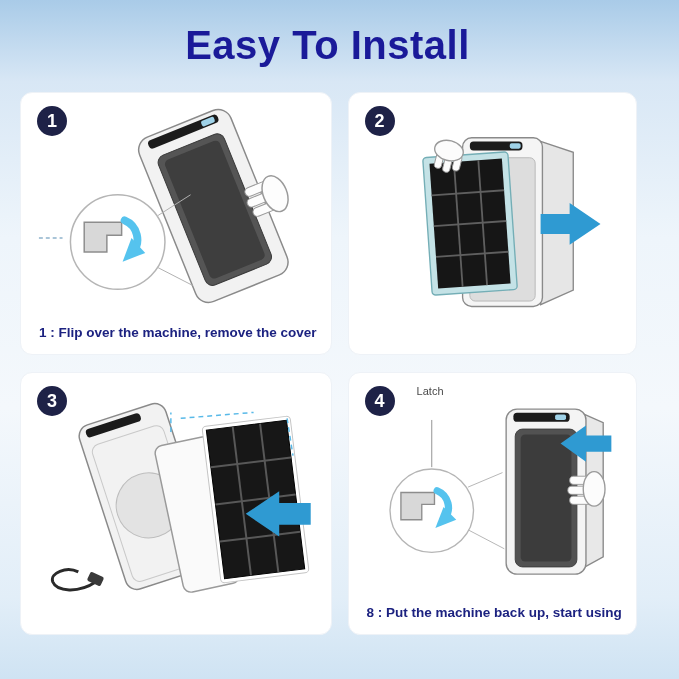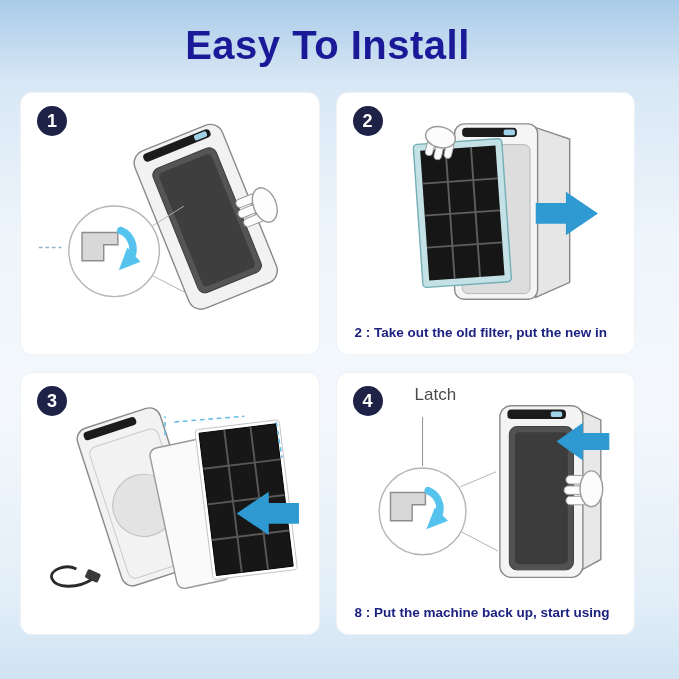--- a/index.html
+++ b/index.html
@@ -25,21 +25,21 @@
     border-radius:50%; background:#1e2247; color:#fff; font-weight:700; font-size:18px;
     display:flex; align-items:center; justify-content:center;
   }
   .illus { flex:1 1 auto; position:relative; }
   .illus svg { position:absolute; left:0; top:0; width:100%; height:100%; }
   .caption {
     color:#1c2280; font-size:13.5px; font-weight:700;
     padding:2px 2px 4px 6px; white-space:nowrap;
   }
   .latch-label {
-    position:absolute; top:2px; left:66px; color:#4a4a4a; font-size:17px; z-index:2;
+    position:absolute; top:2px; left:56px; color:#4a4a4a; font-size:11px; z-index:2;
   }
 </style>
 </head>
 <body>
 
 <div class="page">
 
   <h1 class="title">Easy To Install</h1>
 
   <div class="grid">
@@ -68,20 +68,21 @@
             <line x1="127" y1="105" x2="160" y2="84" stroke="#b0b0b0" stroke-width="1"></line>
             <line x1="127" y1="158" x2="162" y2="176" stroke="#b0b0b0" stroke-width="1"></line>
             <circle cx="86" cy="132" r="48" fill="#ffffff" stroke="#b5b5b5" stroke-width="1.5"></circle>
             <path d="M52,112 h38 v13 h-15 v17 h-23 z" fill="#d8d8d8" stroke="#8d8d8d" stroke-width="1.5"></path>
             <path d="M93,110 a21,21 0 0 1 8,33" fill="none" stroke="#55c3ee" stroke-width="8" stroke-linecap="round"></path>
             <polygon points="91,152 114,143 100,128" fill="#55c3ee"></polygon>
           </g>
           <line x1="6" y1="128" x2="30" y2="128" stroke="#8fb3cc" stroke-width="1.5" stroke-dasharray="4 3"></line>
         </svg>
       </div>
+      <p class="caption">1 : Flip over the machine, remove the cover</p>
     </section>
 
     <section class="panel">
       <div class="badge">2</div>
       <div class="illus">
         <svg viewBox="0 0 290 205" preserveAspectRatio="xMidYMid meet">
 
           <g>
             <path d="M198,12 L234,24 L234,176 L198,192 Z" fill="#e6e6e6" stroke="#8a8a8a" stroke-width="1.5"></path>
             <rect x="112" y="8" width="88" height="186" rx="10" fill="#f5f5f5" stroke="#8a8a8a" stroke-width="1.5"></rect>
@@ -105,21 +106,20 @@
           <g transform="rotate(14 96 26)">
             <rect x="84" y="24" width="8" height="20" rx="4" fill="#fcfcfc" stroke="#9a9a9a"></rect>
             <rect x="94" y="26" width="8" height="20" rx="4" fill="#fcfcfc" stroke="#9a9a9a"></rect>
             <rect x="104" y="24" width="8" height="18" rx="4" fill="#fcfcfc" stroke="#9a9a9a"></rect>
             <ellipse cx="96" cy="22" rx="16" ry="11" fill="#fcfcfc" stroke="#9a9a9a" stroke-width="1.5"></ellipse>
           </g>
 
           <polygon points="198,92 230,92 230,80 264,103 230,126 230,114 198,114" fill="#2f9ad2"></polygon>
         </svg>
       </div>
-      <p class="caption">2 : Take out the old filter, put the new in</p>
     </section>
 
     <section class="panel">
       <div class="badge">3</div>
       <div class="illus">
         <svg viewBox="0 0 290 205" preserveAspectRatio="xMidYMid meet">
 
           <g transform="rotate(-18 115 100)">
             <rect x="70" y="8" width="92" height="175" rx="12" fill="#f2f2f2" stroke="#8a8a8a" stroke-width="1.5"></rect>
             <rect x="78" y="12" width="58" height="9" rx="4" fill="#1b1b1b"></rect>

